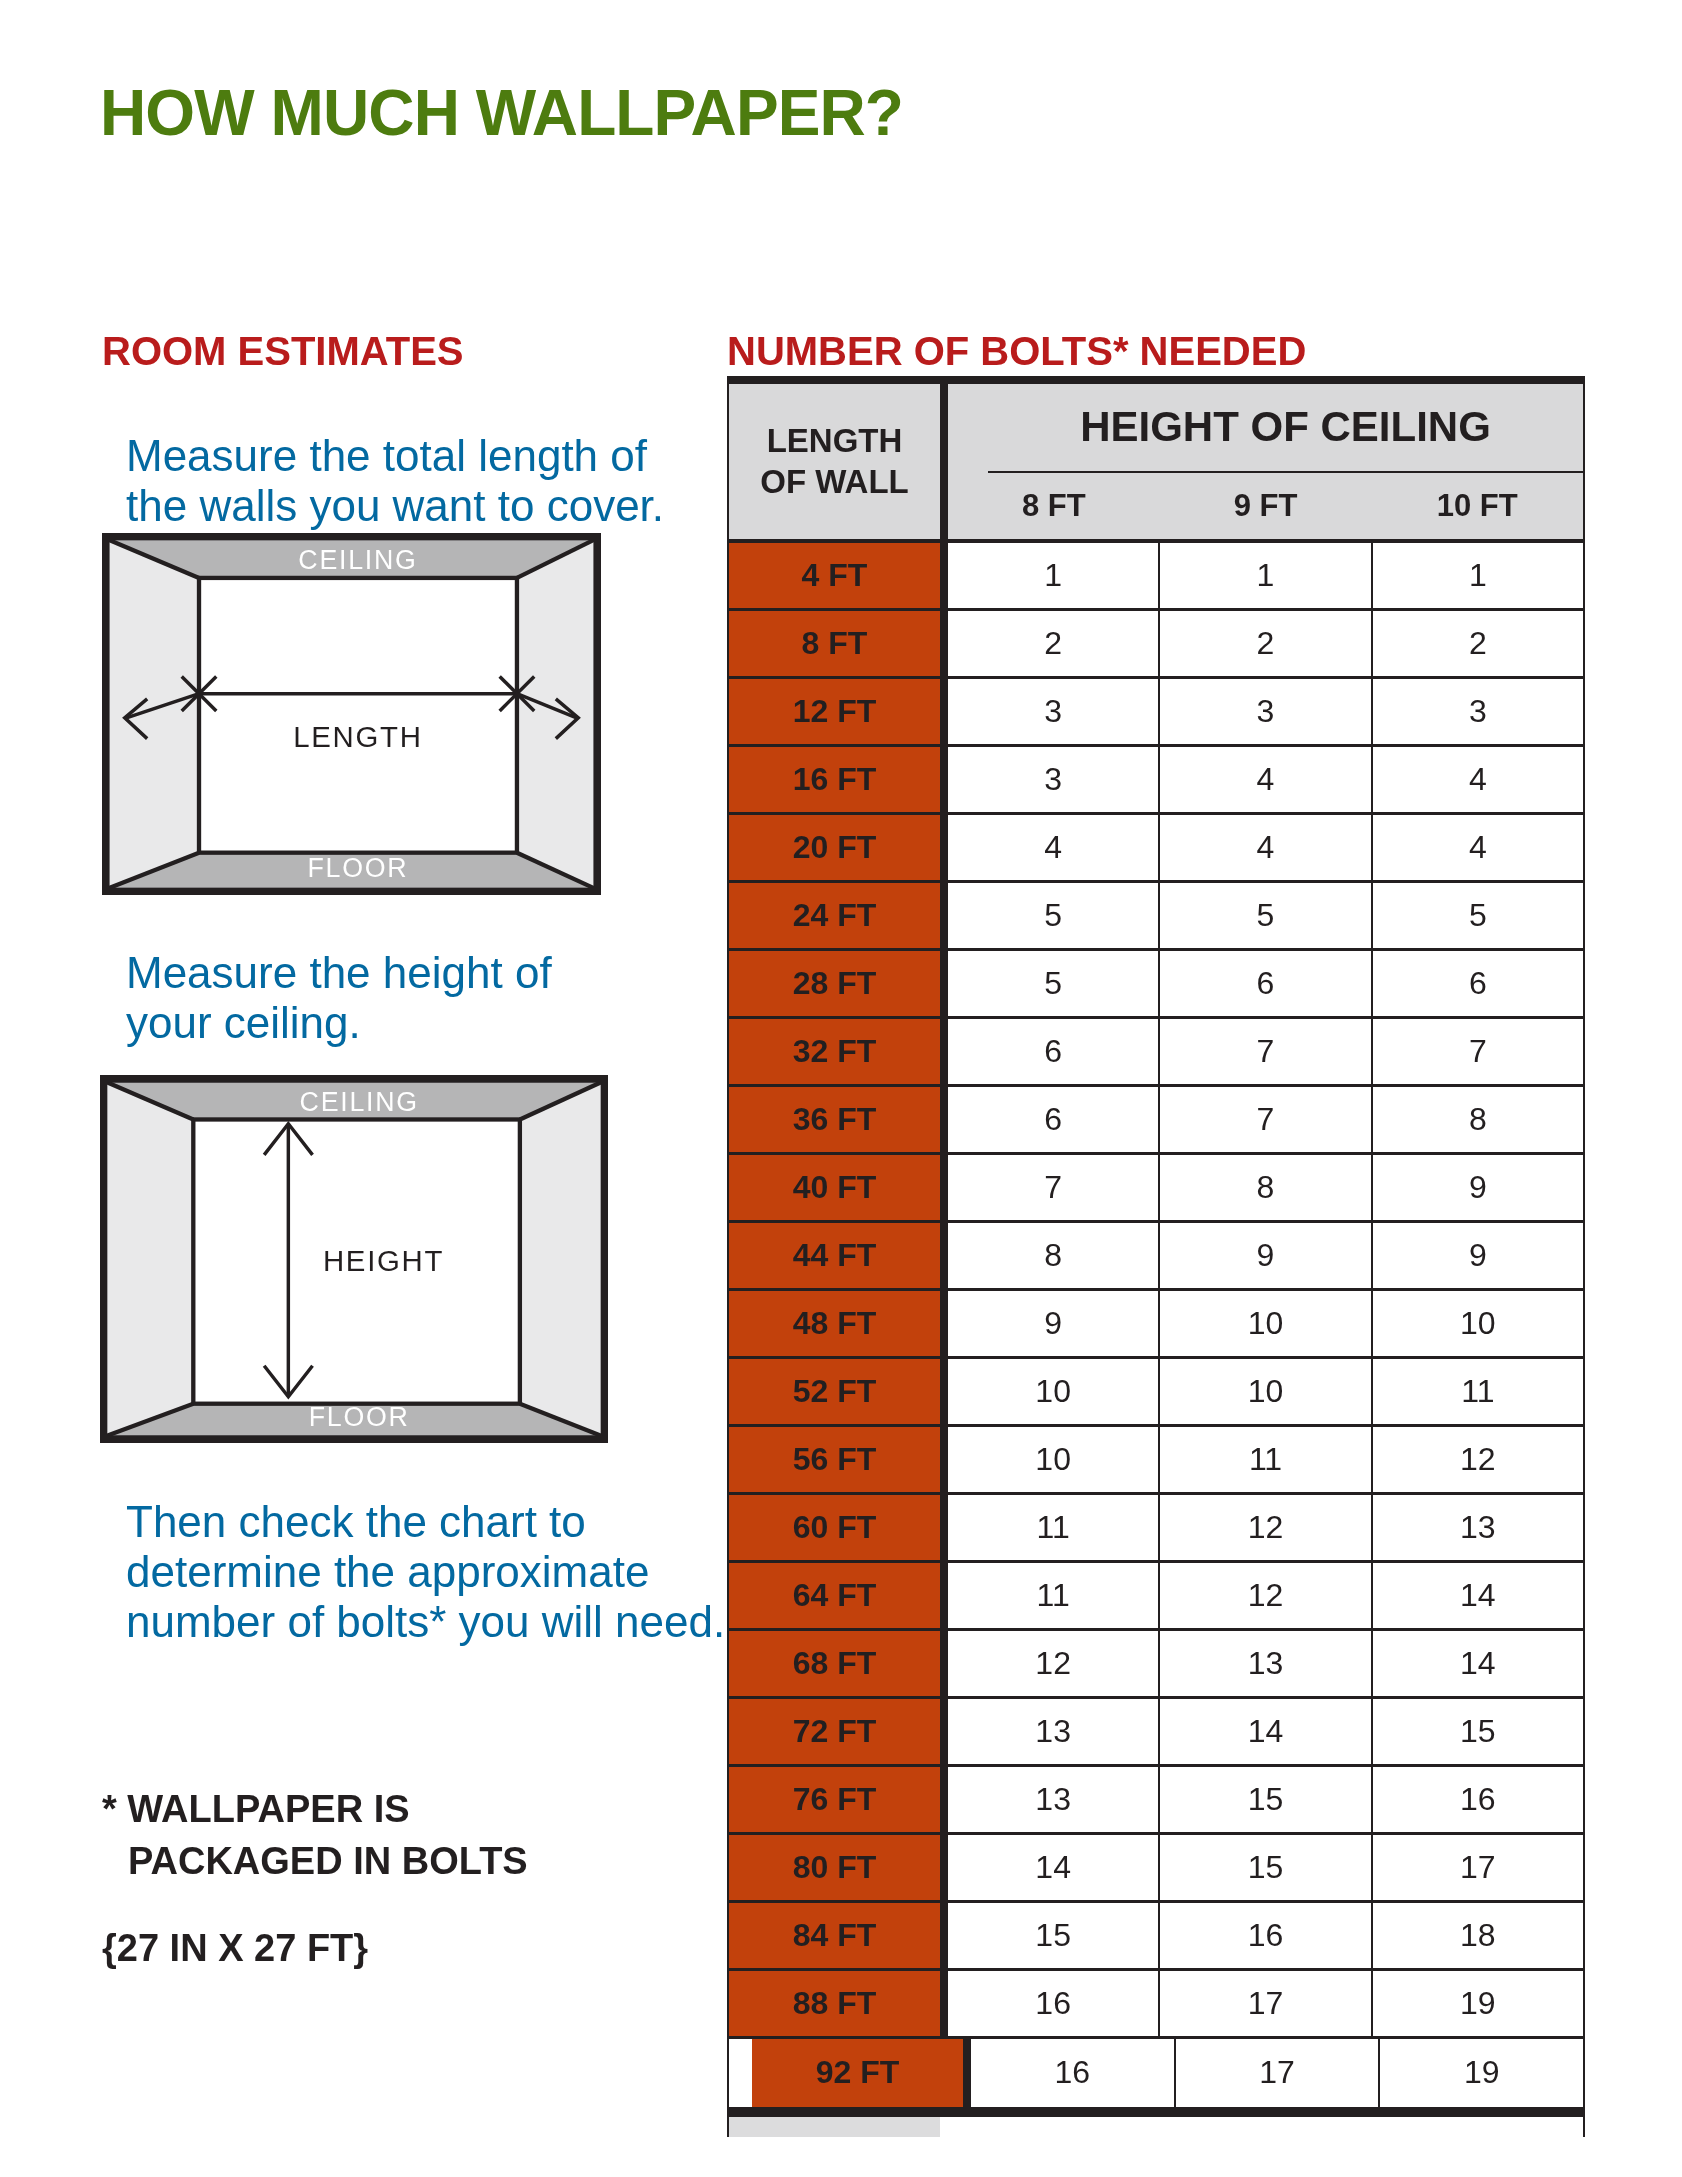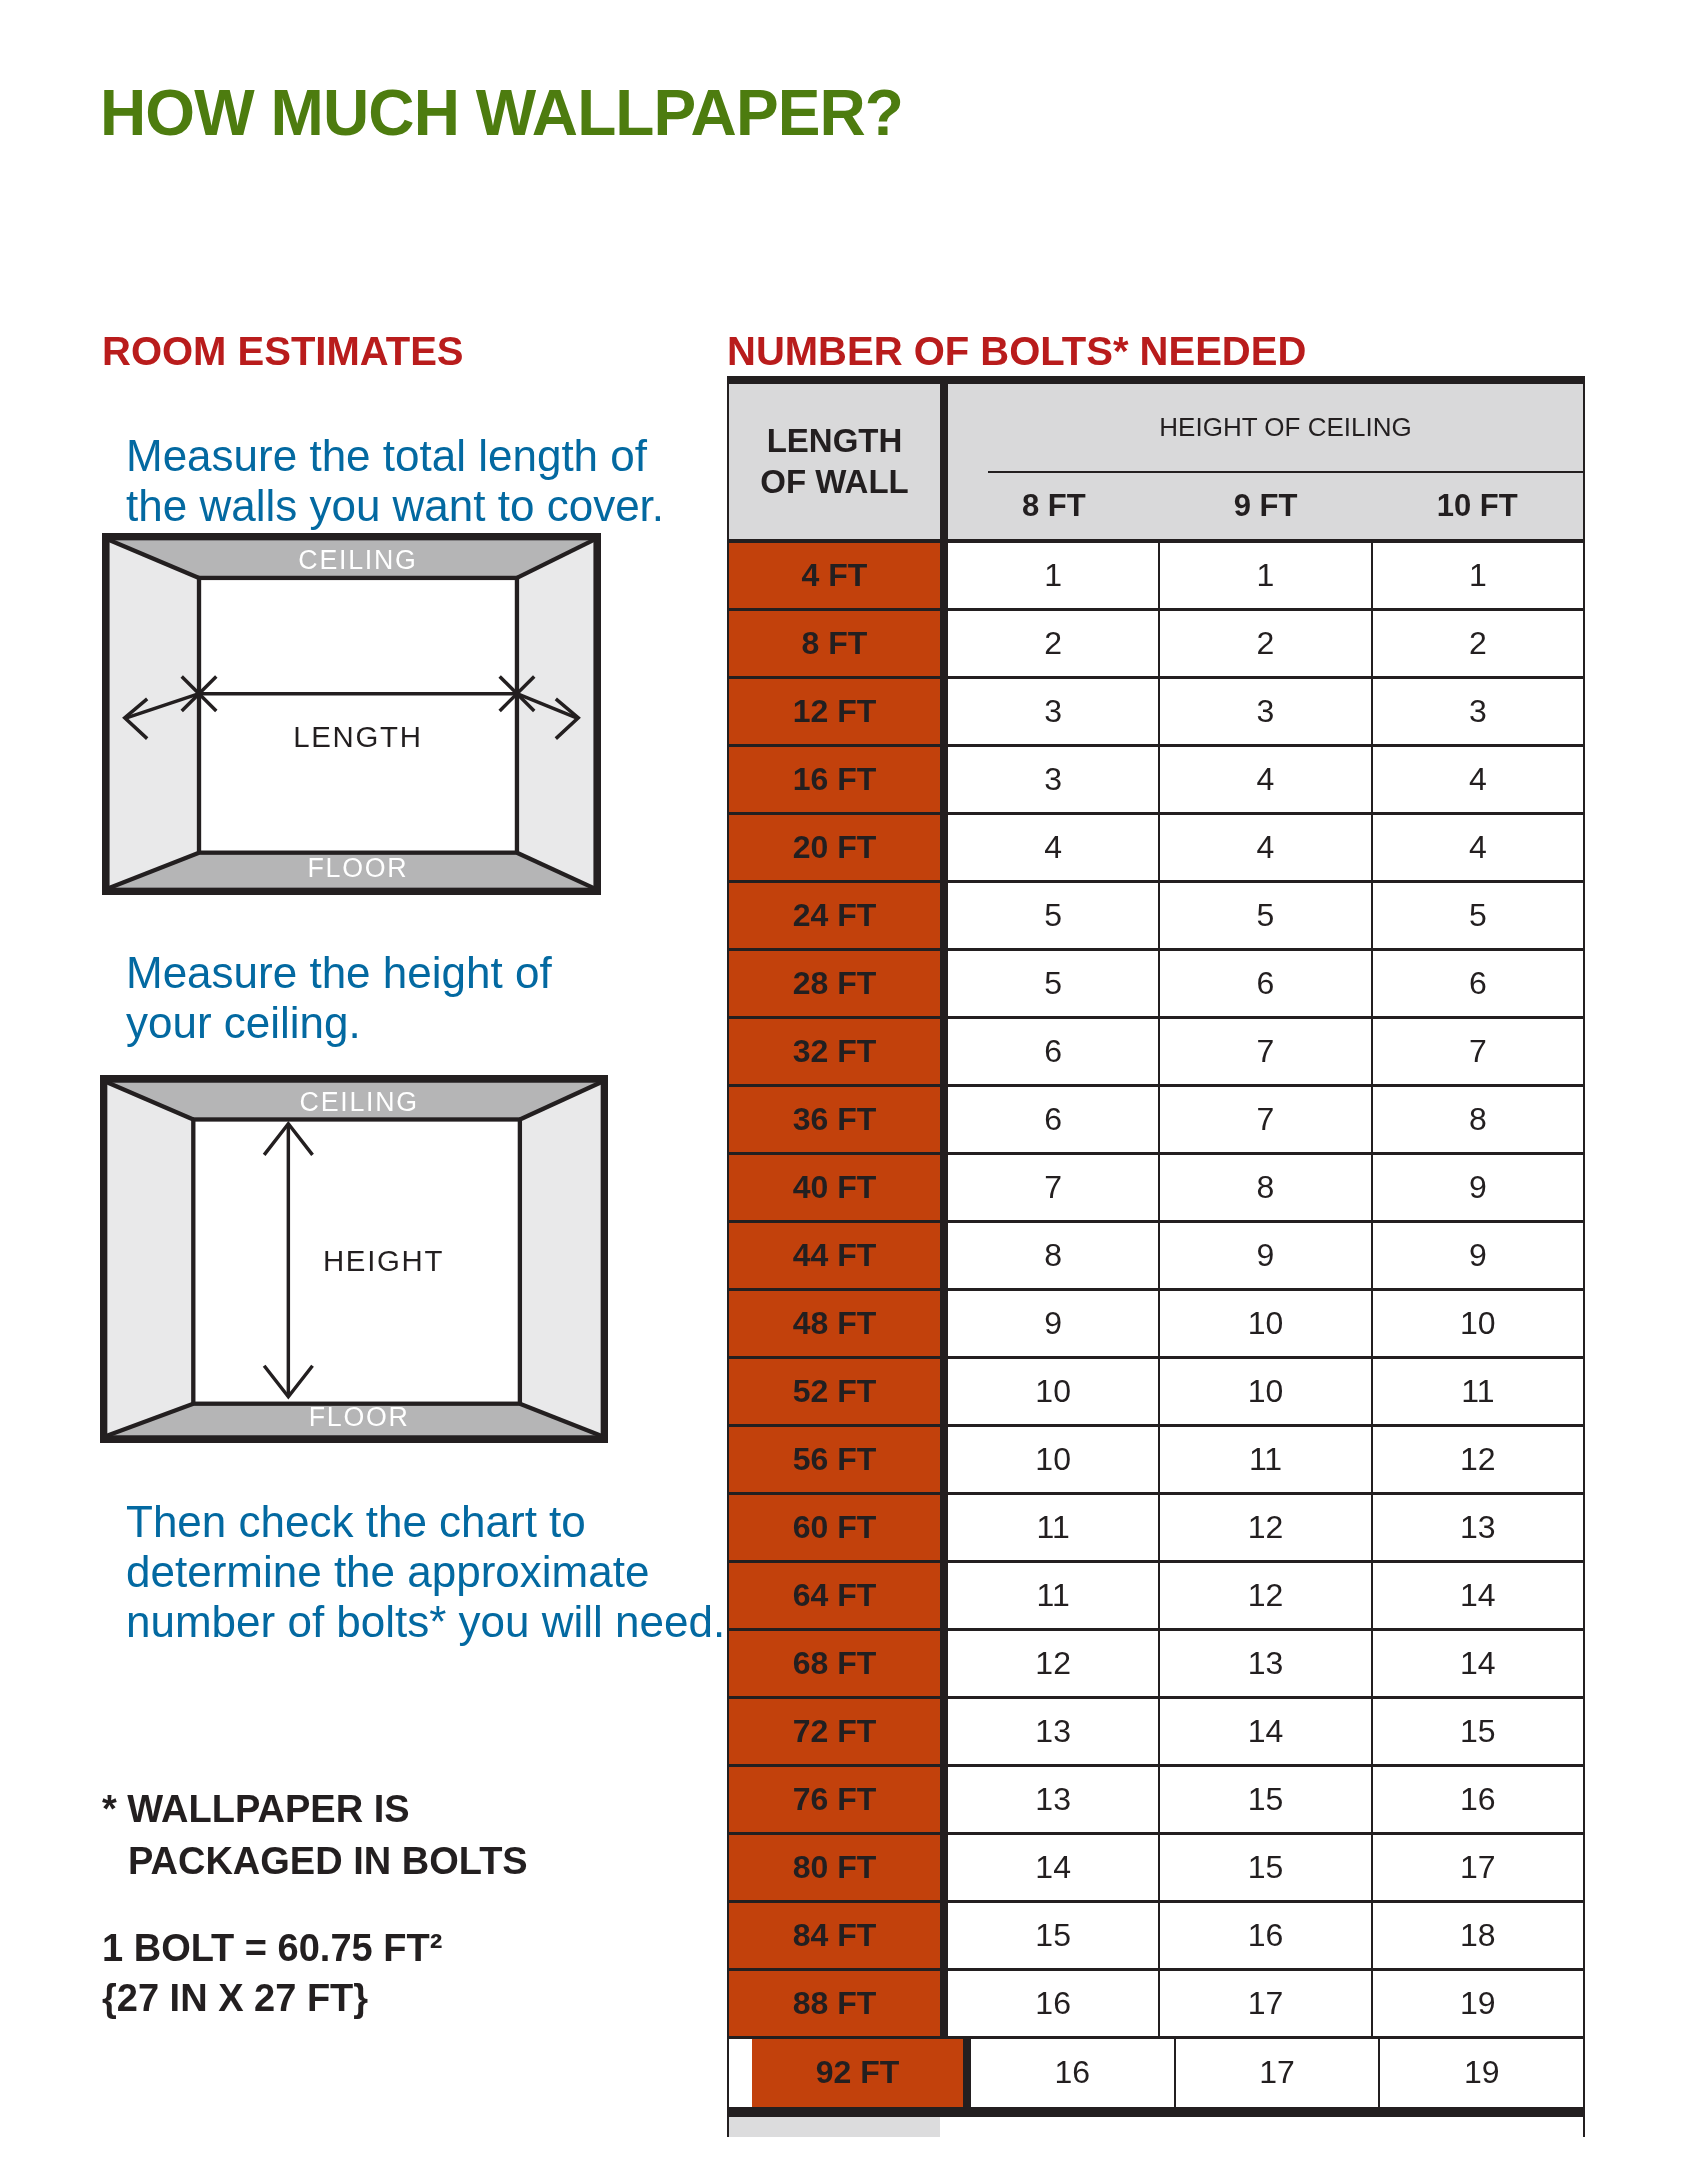--- a/index.html
+++ b/index.html
@@ -57,21 +57,21 @@
   .th-col0 {
     width:211px; flex:0 0 211px; background:#d9d9da;
     border-right:8.6px solid #231f20;
     display:flex; flex-direction:column; justify-content:center; align-items:center;
     font-weight:bold; font-size:33px; line-height:41px;
   }
   .th-right { flex:1; display:flex; flex-direction:column; background:#d9d9da; }
   .th-group {
     height:87px; border-bottom:2.6px solid #231f20;
     display:flex; align-items:center; justify-content:center;
-    font-weight:normal; font-size:26px;margin-left:40px;
+    font-weight:bold; font-size:42px;margin-left:40px;
   }
   .th-subs { flex:1; display:flex; font-weight:bold; font-size:31px; }
   .th-subs > div { flex:1; display:flex; align-items:center; justify-content:center; }
   .trow { display:flex; height:68px; border-bottom:3.5px solid #231f20; box-sizing:border-box; }
   .trow:last-child { border-bottom:none;margin-left:23px; }
   .rc0 {
     width:211px; flex:0 0 211px; background:#c2410c;
     border-right:8.6px solid #231f20;
     display:flex; align-items:center; justify-content:center;
     font-weight:bold; font-size:32px;
@@ -160,21 +160,20 @@
   <div>determine the approximate</div>
   <div>number of bolts* you will need.</div>
 </div>
 
 <div class="abs footnote">
   <div>* WALLPAPER IS</div>
   <div class="indent">PACKAGED IN BOLTS</div>
 </div>
 
 <div class="abs bolt-info">
-  <div>1 BOLT = 60.75 FT²</div>
   <div>{27 IN X 27 FT}</div>
 </div>
 
 <div class="abs section-heading heading-table">NUMBER OF BOLTS* NEEDED</div>
 
 <div class="abs bolts-table">
   <div class="topbar"></div>
   <div class="thead">
     <div class="th-col0">
       <div>LENGTH</div>

